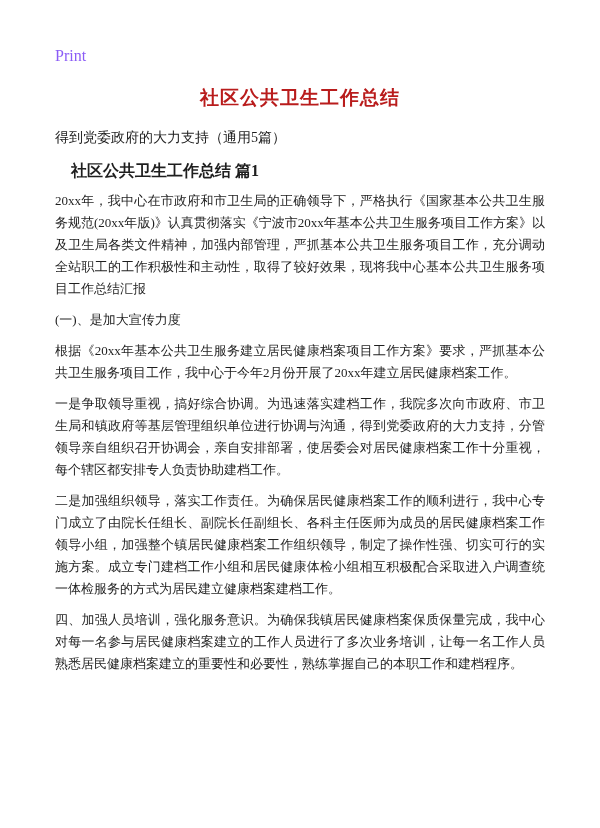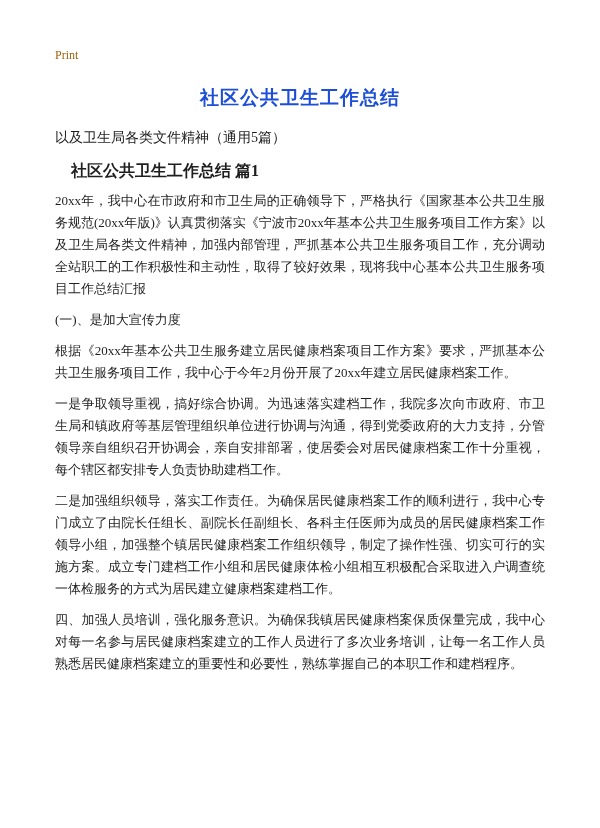--- a/index.html
+++ b/index.html
@@ -14,23 +14,23 @@
     color: #1e1e1e;
   }
   .page {
     box-sizing: border-box;
     width: 600px;
     min-height: 828px;
     padding: 48px 55px 60px 55px;
     background: #ffffff;
   }
   .print-link {
-    font-size: 12px;
+    font-size: 16px;
     line-height: 15px;
-    color: #a16207;
+    color: #8b5cf6;
     margin: 0 0 22px 0;
     cursor: pointer;
     width: -moz-fit-content;
     width: fit-content;
   }
   .doc-title {
     font-size: 19px;
     line-height: 26px;
     font-weight: bold;
     text-align: center;
@@ -61,23 +61,23 @@
     margin: 9px 0 0 0;
   }
 </style>
 </head>
 <body>
 
 <div class="page">
 
   <div class="print-link">Print</div>
 
-  <h1 class="doc-title" style="color: #1d4ed8;">社区公共卫生工作总结</h1>
+  <h1 class="doc-title" style="color: #b91c1c;">社区公共卫生工作总结</h1>
 
-  <p class="subtitle">以及卫生局各类文件精神（通用5篇）</p>
+  <p class="subtitle">得到党委政府的大力支持（通用5篇）</p>
 
   <h2 class="section-heading">社区公共卫生工作总结 篇1</h2>
 
   <p class="body-para">20xx年，我中心在市政府和市卫生局的正确领导下，严格执行《国家基本公共卫生服务规范(20xx年版)》认真贯彻落实《宁波市20xx年基本公共卫生服务项目工作方案》以及卫生局各类文件精神，加强内部管理，严抓基本公共卫生服务项目工作，充分调动全站职工的工作积极性和主动性，取得了较好效果，现将我中心基本公共卫生服务项目工作总结汇报</p>
 
 
   <p class="list-heading">(一)、是加大宣传力度</p>
 
   <p class="body-para">根据《20xx年基本公共卫生服务建立居民健康档案项目工作方案》要求，严抓基本公共卫生服务项目工作，我中心于今年2月份开展了20xx年建立居民健康档案工作。</p>
 

